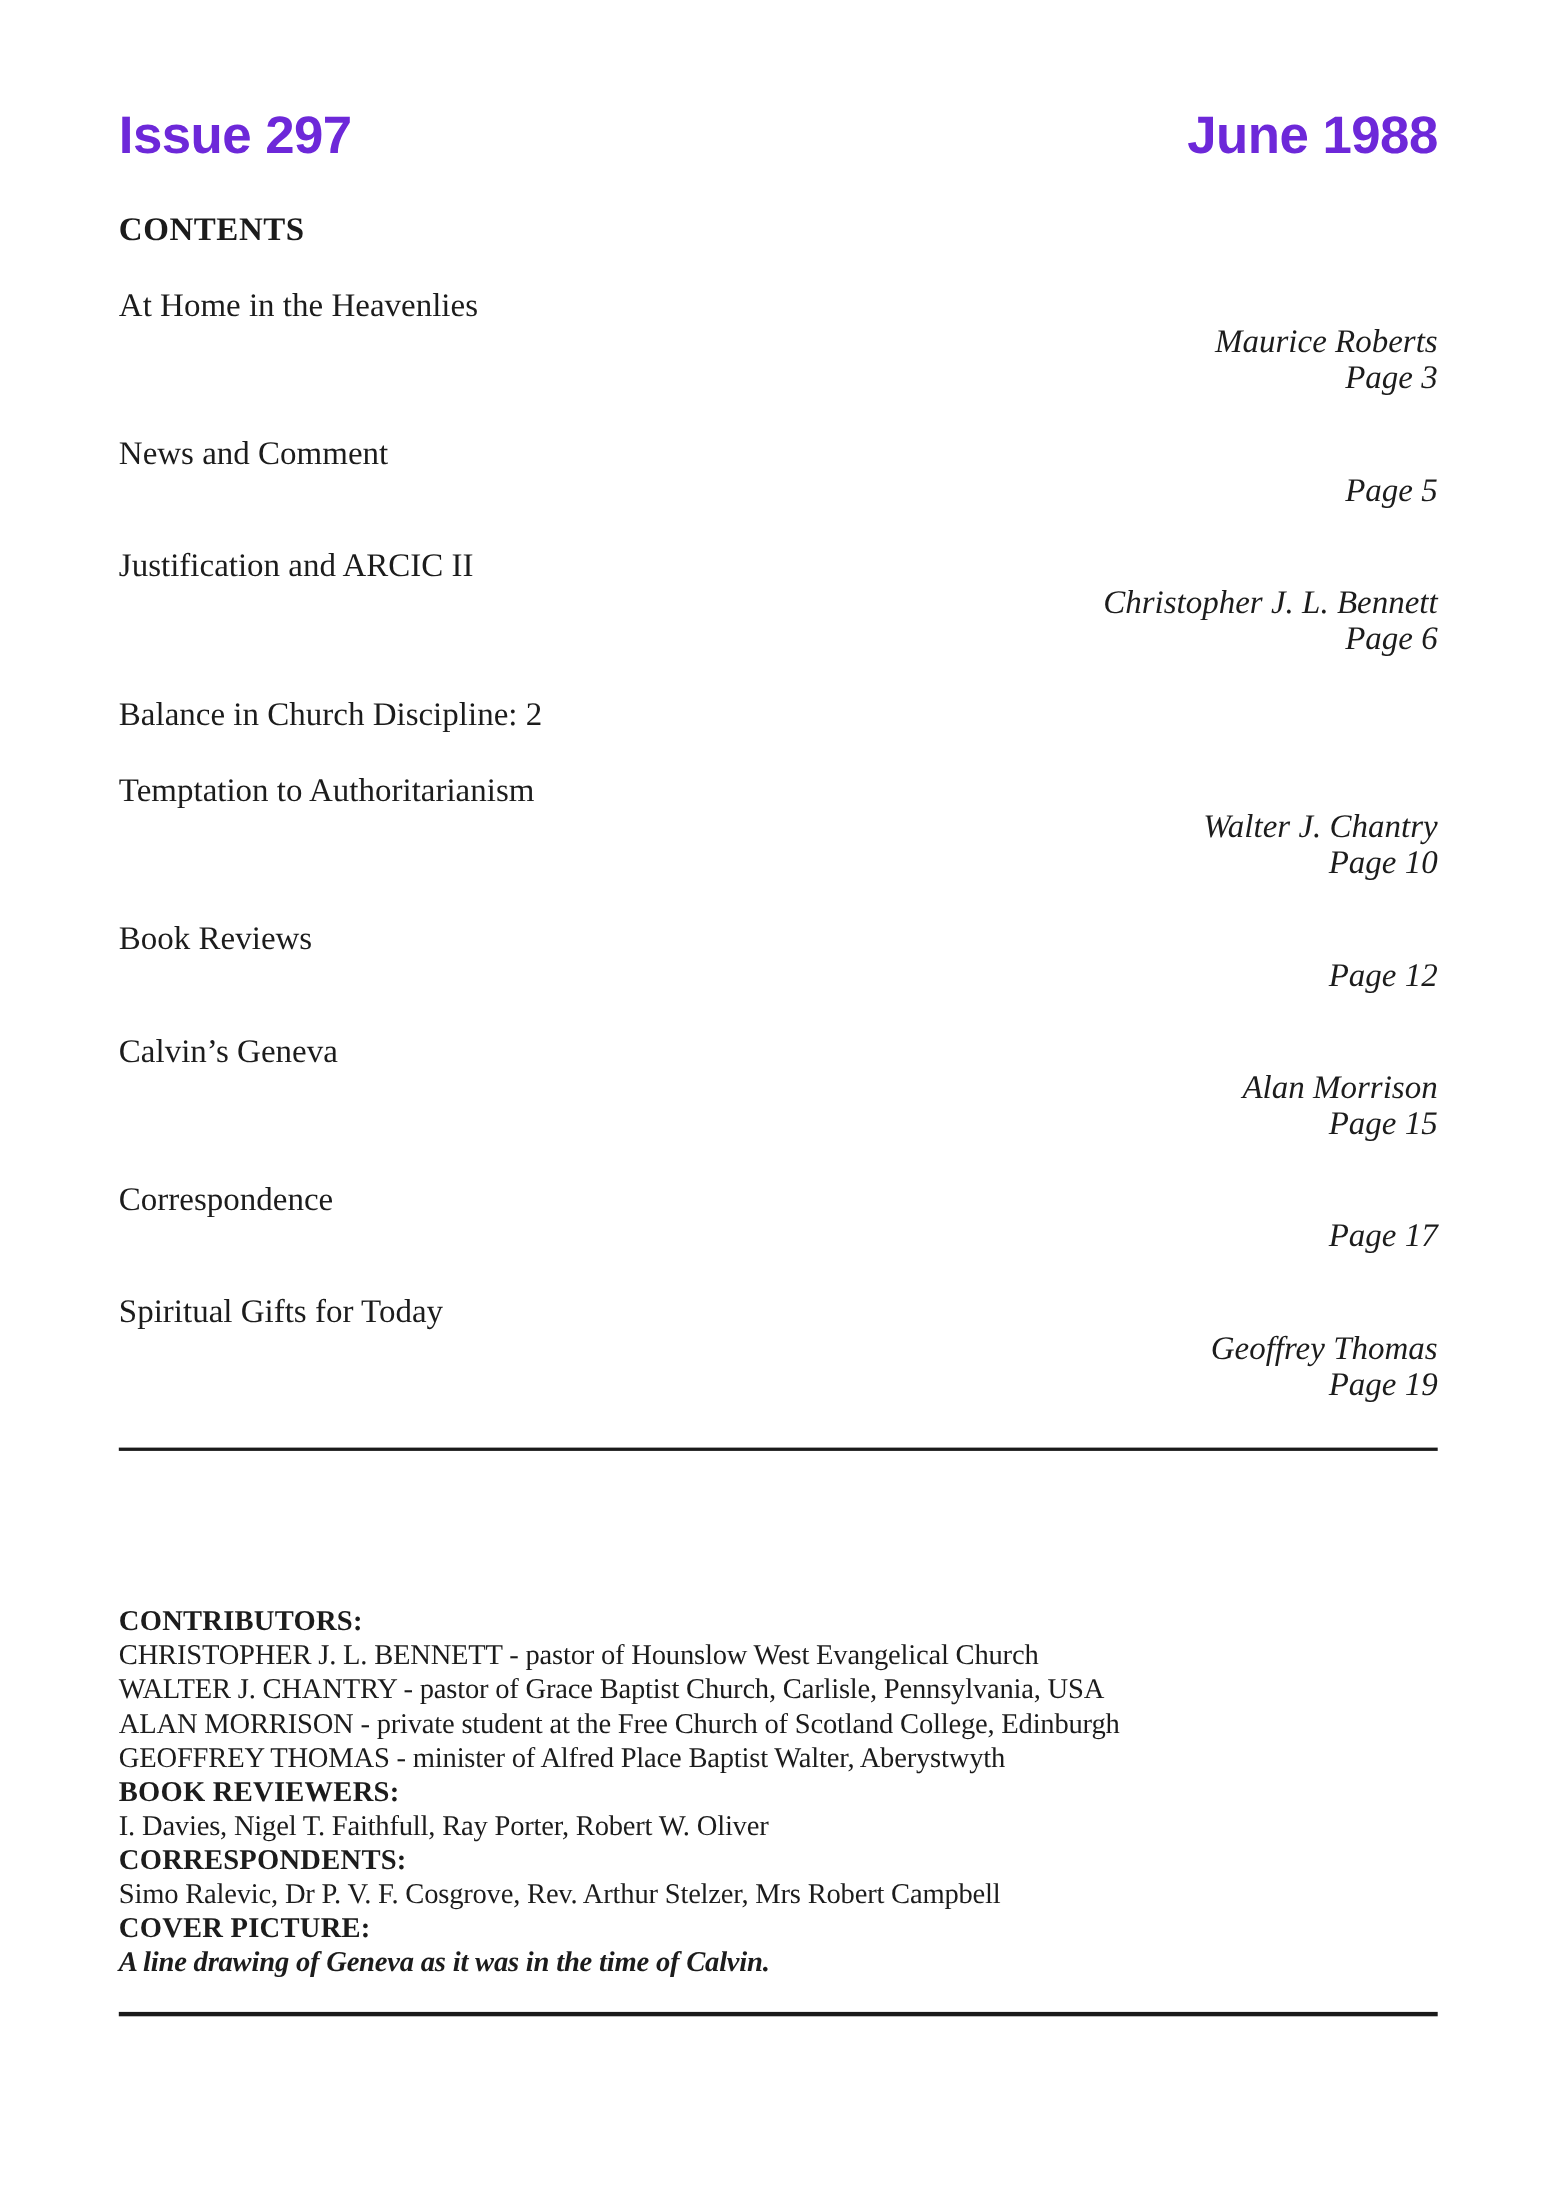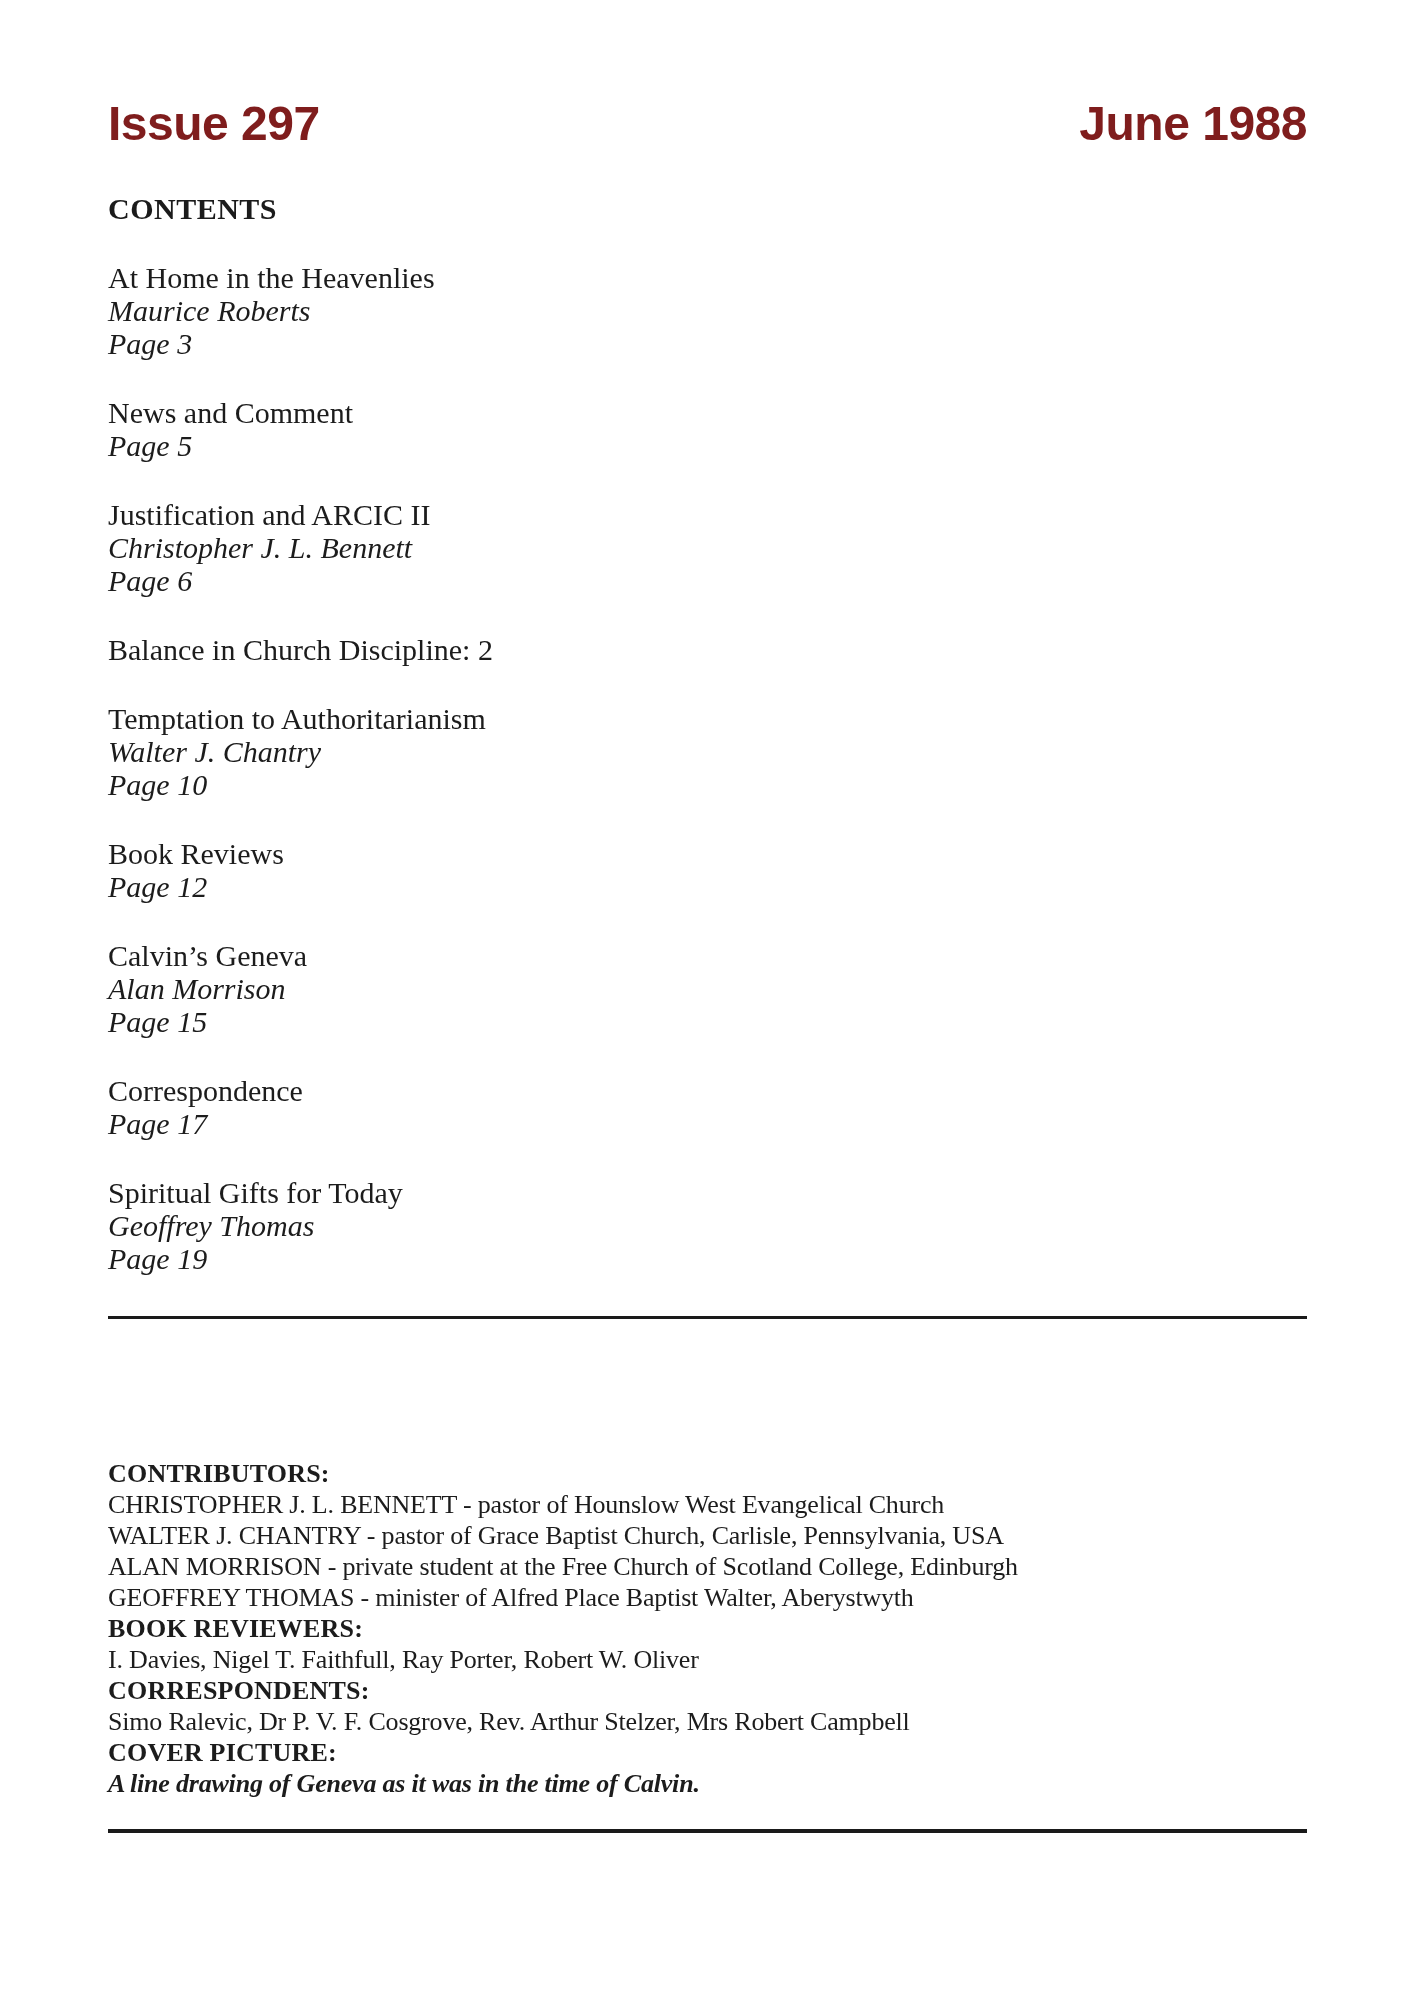--- a/index.html
+++ b/index.html
@@ -21,41 +21,41 @@
   .header {
     margin-top: 100px;
     display: flex;
     justify-content: space-between;
     align-items: baseline;
     font-family: "Liberation Sans", sans-serif;
     font-weight: 700;
     font-size: 48px;
     line-height: 48px;
     letter-spacing: -0.5px;
-    color: #7f1d1d;
+    color: #6d28d9;
   }
   .contents-title {
     margin: 44px 0 0 0;
     font-family: "Liberation Serif", serif;
     font-weight: 700;
     font-size: 30px;
     line-height: 33px;
     letter-spacing: 0.5px;
     color: #1b1b1b;
   }
   .toc {
     margin-top: 29px;
   }
   .toc-entry {
     font-size: 30px;
     line-height: 33px;
     margin-bottom: 35px;
   }
   .toc-title-line { font-style: normal; margin-top: 36px; }
-  .toc-author, .toc-page { font-style: italic; }
+  .toc-author, .toc-page { font-style: italic; text-align: right; }
   .rule {
     background: #1a1a1a;
     width: 1199px;
   }
   .rule-top { height: 3px; margin-top: 41px; }
   .rule-bottom { height: 4px; margin-top: 30px; }
   .sections {
     margin-top: 139px;
   }
   .info-section {

